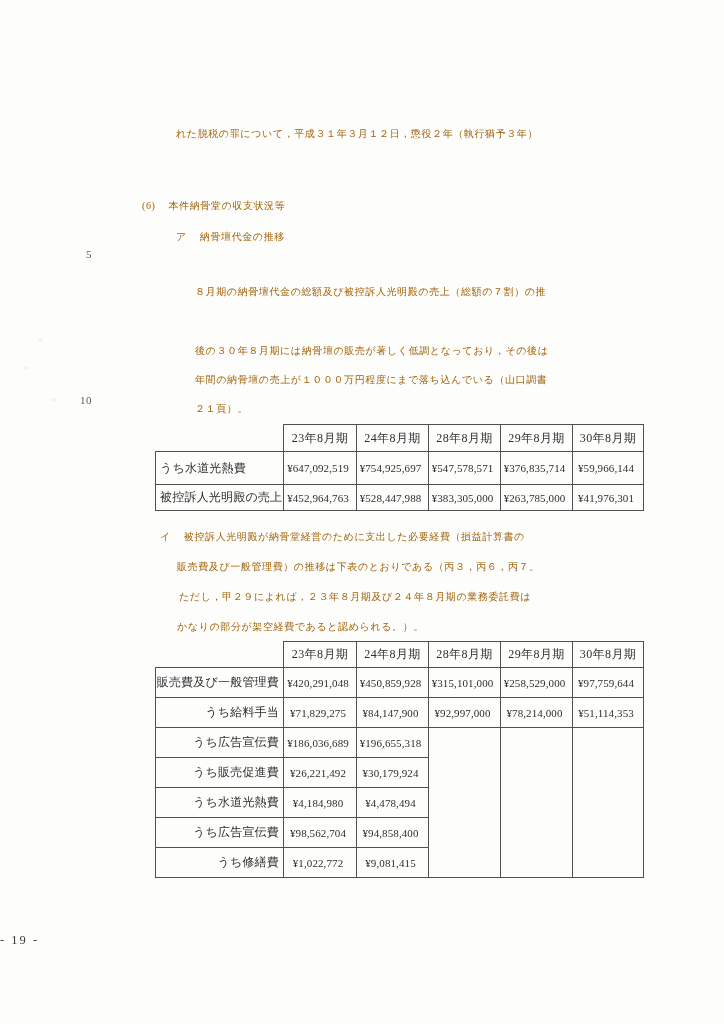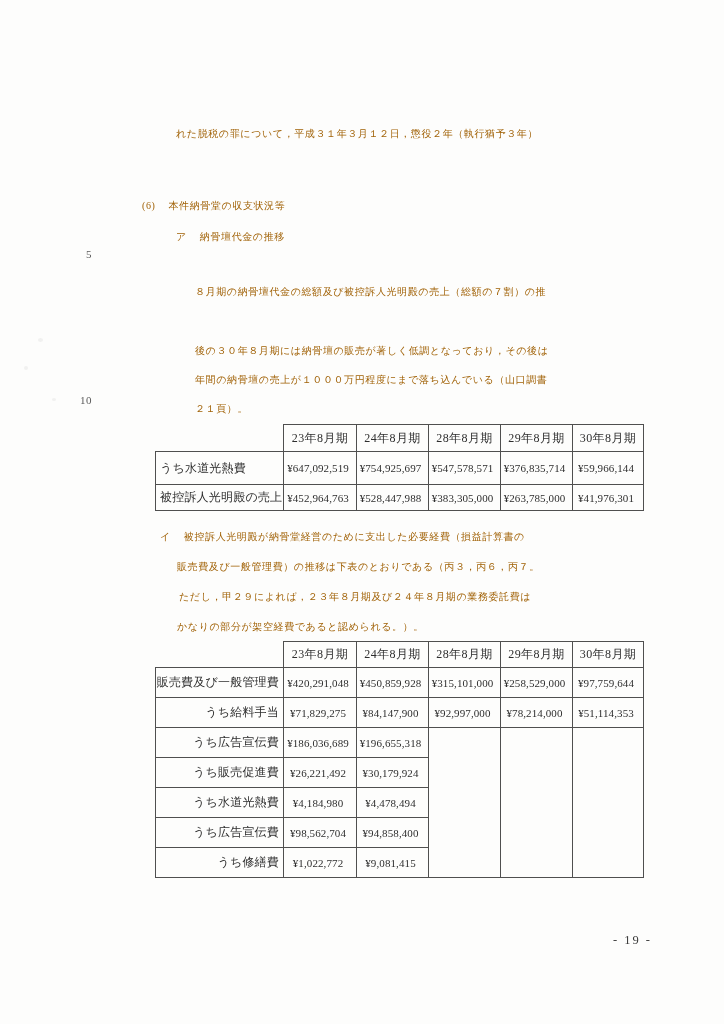--- a/index.html
+++ b/index.html
@@ -63,21 +63,21 @@
   table.doc-table td.val {
     text-align: center;
     font-size: 11px;
     padding-right: 4px;
     letter-spacing: 0.1px;
   }
   .pagenum {
     position: absolute;
     left: 0; top: 933px;
     width: 652px;
-    text-align: right;
+    text-align: left;
     font-size: 12.5px;
     letter-spacing: 2px;
     color: #3a3a3a;
   }
   .speck { position: absolute; background: #999; opacity: 0.12; border-radius: 50%; }
 </style>
 </head>
 <body>
 
 <div class="page">

